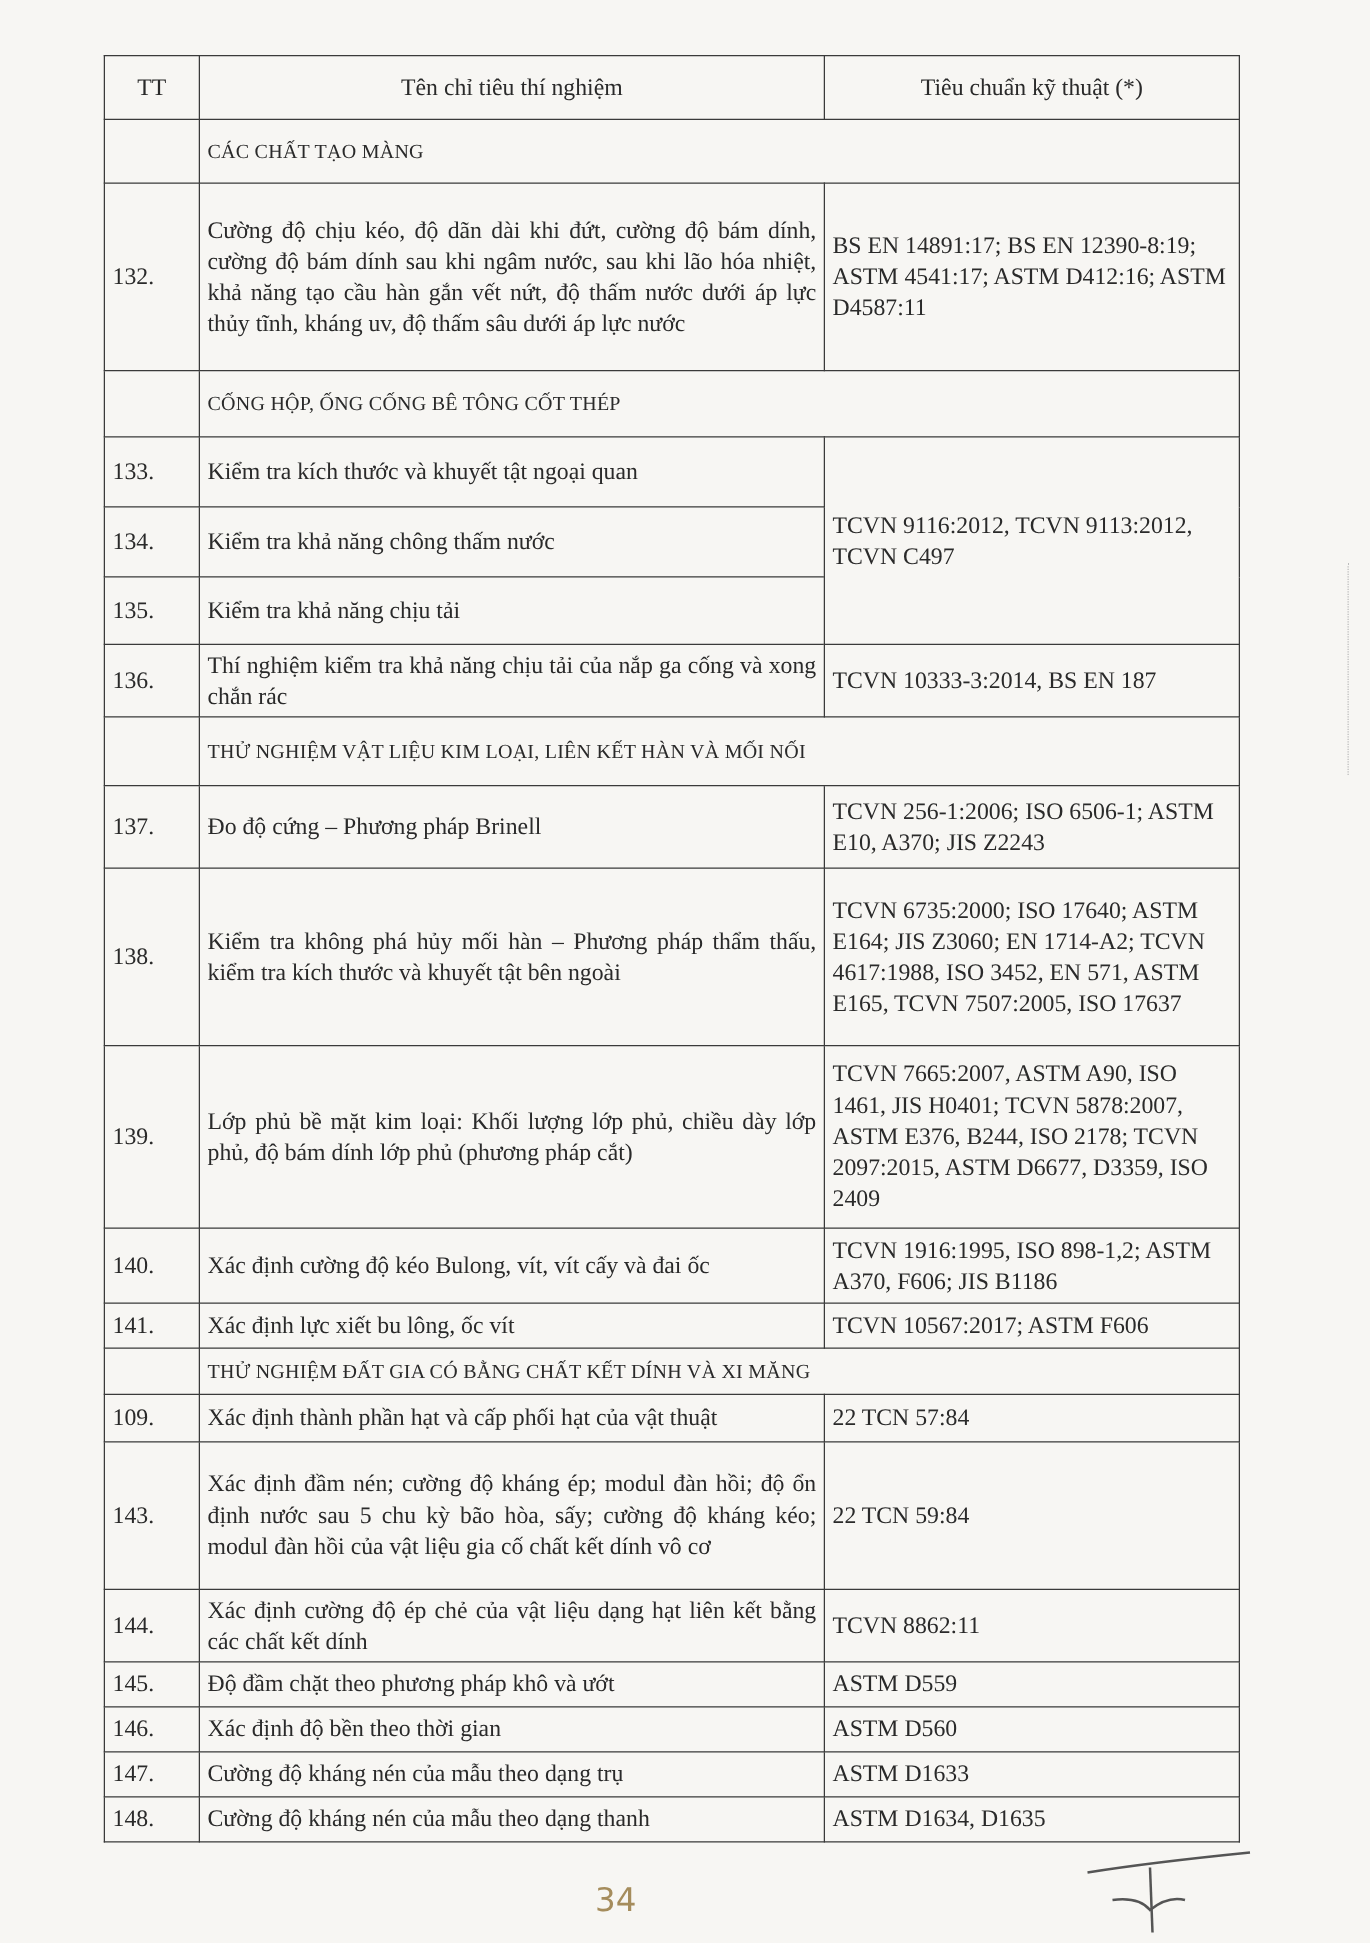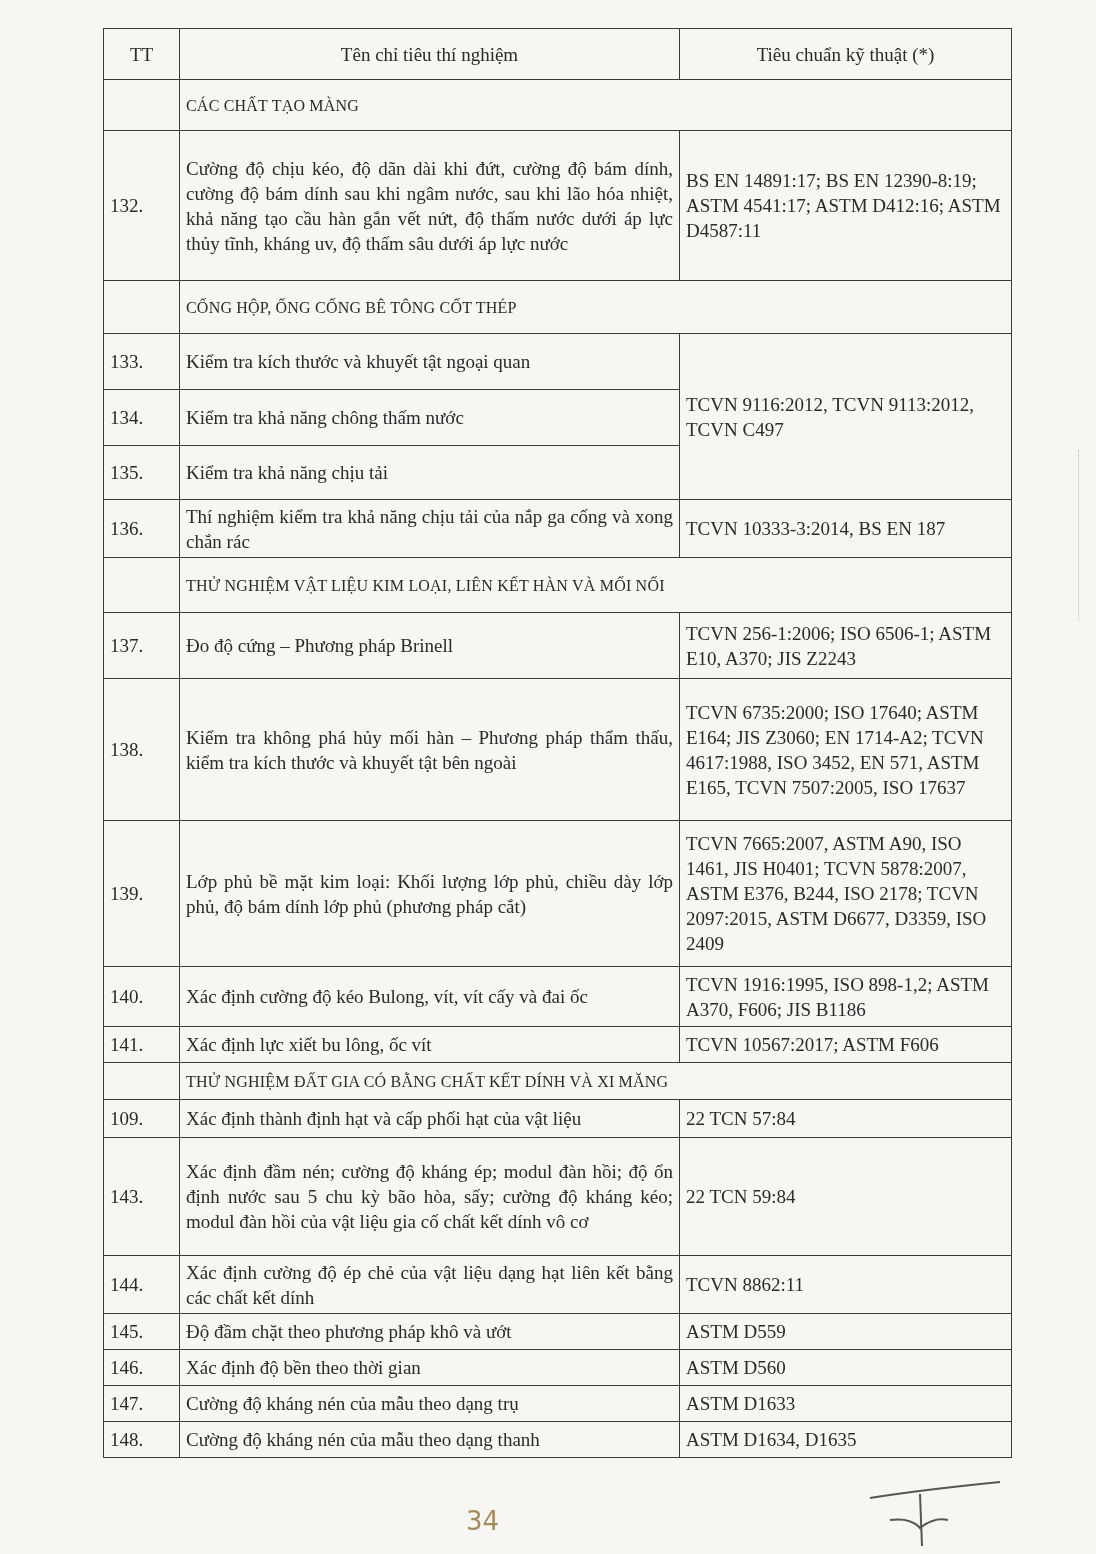--- a/index.html
+++ b/index.html
@@ -1,33 +1,33 @@
 <!DOCTYPE html>
 <html><head>
 <meta charset="utf-8">
 <style>
   html, body { margin: 0; padding: 0; }
   body {
     width: 1096px; height: 1554px; background: #f7f6f3; position: relative; overflow: hidden;
     font-family: "Liberation Serif", "DejaVu Serif", serif; color: #2a2a2a;
   }
   table.main {
-    position: absolute; left: 83px; top: 28px; width: 908px;
-    border-collapse: collapse; table-layout: fixed; font-size: 19px; margin-left: 20px;
+    position: absolute; left: 83px; top: 44px; width: 908px;
+    border-collapse: collapse; table-layout: fixed; font-size: 19px;
   }
   table.main td, table.main th {
     border: 1.5px solid #3a3a3a; vertical-align: middle; padding: 2px 6px; line-height: 25px;
   }
   th { font-weight: normal; height: 46px; }
   col.c1 { width: 76px; } col.c2 { width: 500px; } col.c3 { width: 332px; }
   td.tt { text-align: left; }
   td.desc { text-align: justify; }
   td.std { padding-left: 4px; }
   td.sec { font-size: 16px; letter-spacing: 0.2px; height: 46px; }
-  .page-no { position: absolute; left: 466px; top: 1506px; font-family: "DejaVu Sans", sans-serif; font-size: 26px; color: #a58c5c; }
+  .page-no { position: absolute; left: 476px; top: 1506px; font-family: "DejaVu Sans", sans-serif; font-size: 26px; color: #a58c5c; }
   .sig { position: absolute; left: 860px; top: 1480px; }
   .side-marks { position: absolute; left: 1078px; top: 450px; width: 10px; height: 170px; border-left: 1px dotted #bbb; }
 </style>
 </head>
 <body>
 
 <table class="main">
   <colgroup>
       <col class="c1">
       <col class="c2">
@@ -104,21 +104,21 @@
       <td class="desc">Xác định lực xiết bu lông, ốc vít</td>
       <td class="std">TCVN 10567:2017; ASTM F606</td>
     </tr>
 
     <tr>
       <td></td>
       <td class="sec" colspan="2" style="height:32px">THỬ NGHIỆM ĐẤT GIA CÓ BẰNG CHẤT KẾT DÍNH VÀ XI MĂNG</td>
     </tr>
     <tr style="height:38px">
       <td class="tt">109.</td>
-      <td class="desc">Xác định thành định hạt và cấp phối hạt của vật liệu</td>
+      <td class="desc">Xác định thành phần hạt và cấp phối hạt của vật thuật</td>
       <td class="std">22 TCN 57:84</td>
     </tr>
     <tr style="height:118px">
       <td class="tt">143.</td>
       <td class="desc">Xác định đầm nén; cường độ kháng ép; modul đàn hồi; độ ổn định nước sau 5 chu kỳ bão hòa, sấy; cường độ kháng kéo; modul đàn hồi của vật liệu gia cố chất kết dính vô cơ</td>
       <td class="std" style="vertical-align:middle">22 TCN 59:84</td>
     </tr>
     <tr style="height:58px">
       <td class="tt">144.</td>
       <td class="desc">Xác định cường độ ép chẻ của vật liệu dạng hạt liên kết bằng các chất kết dính</td>

